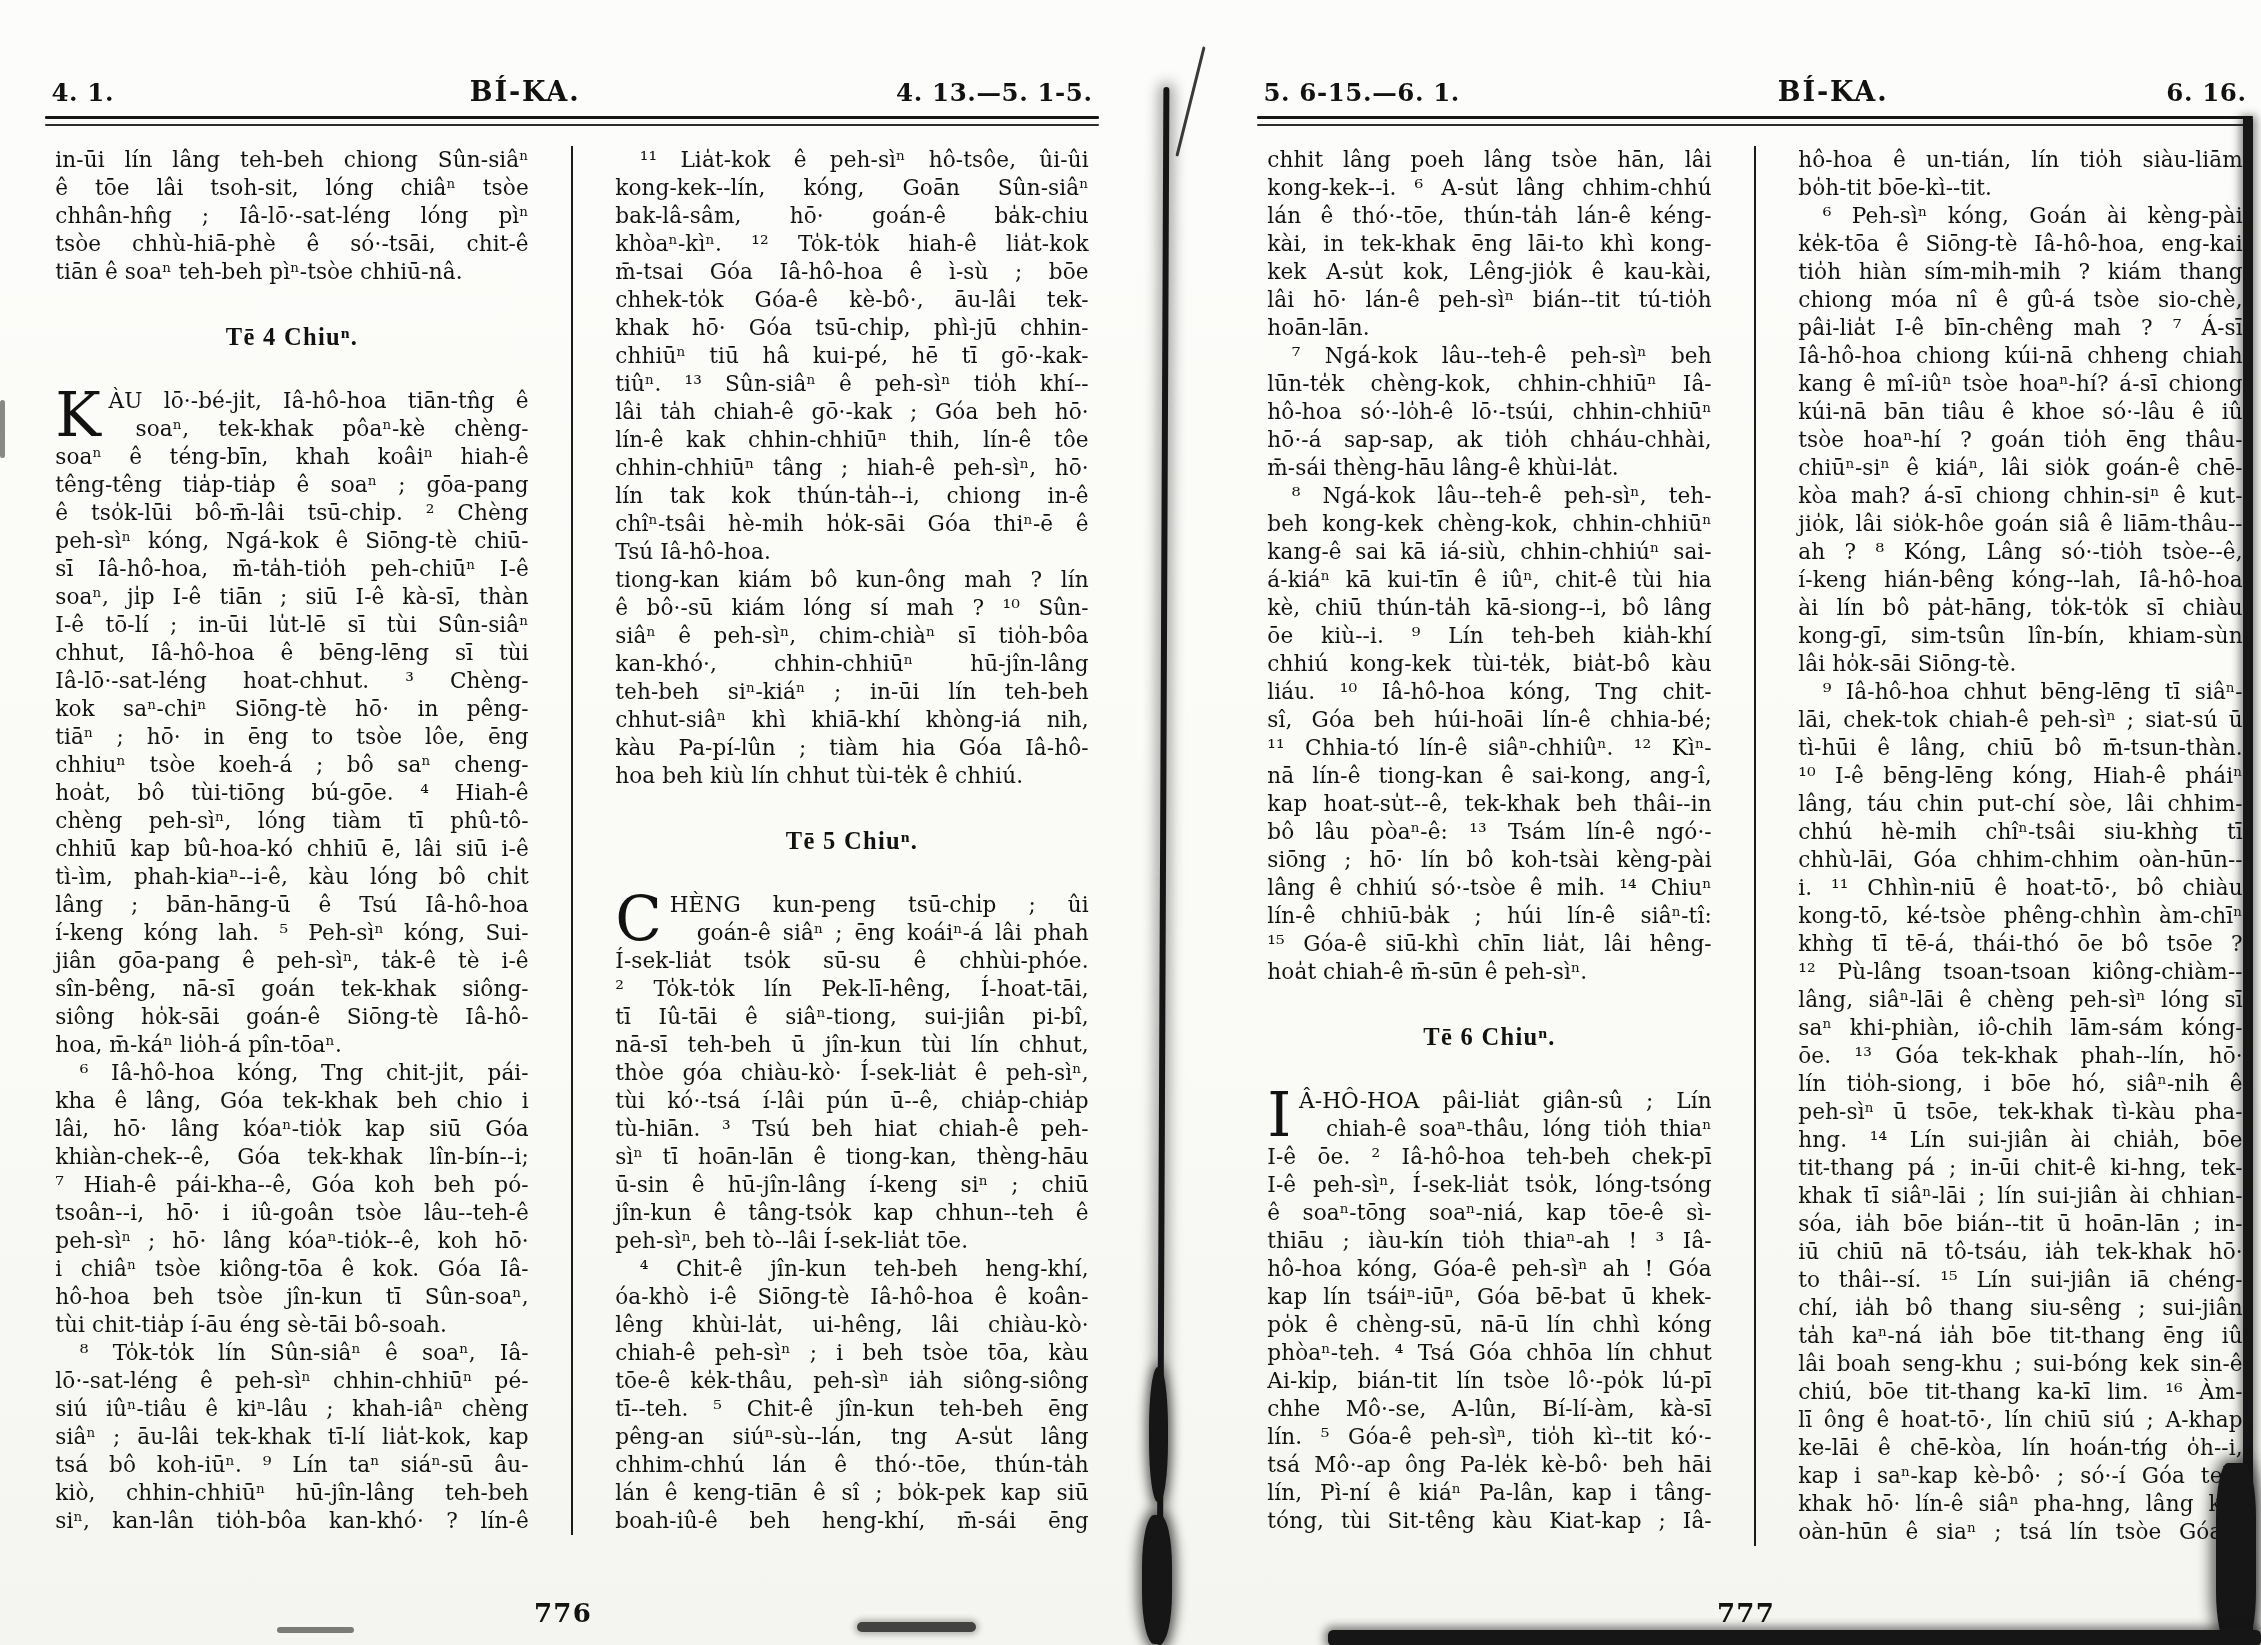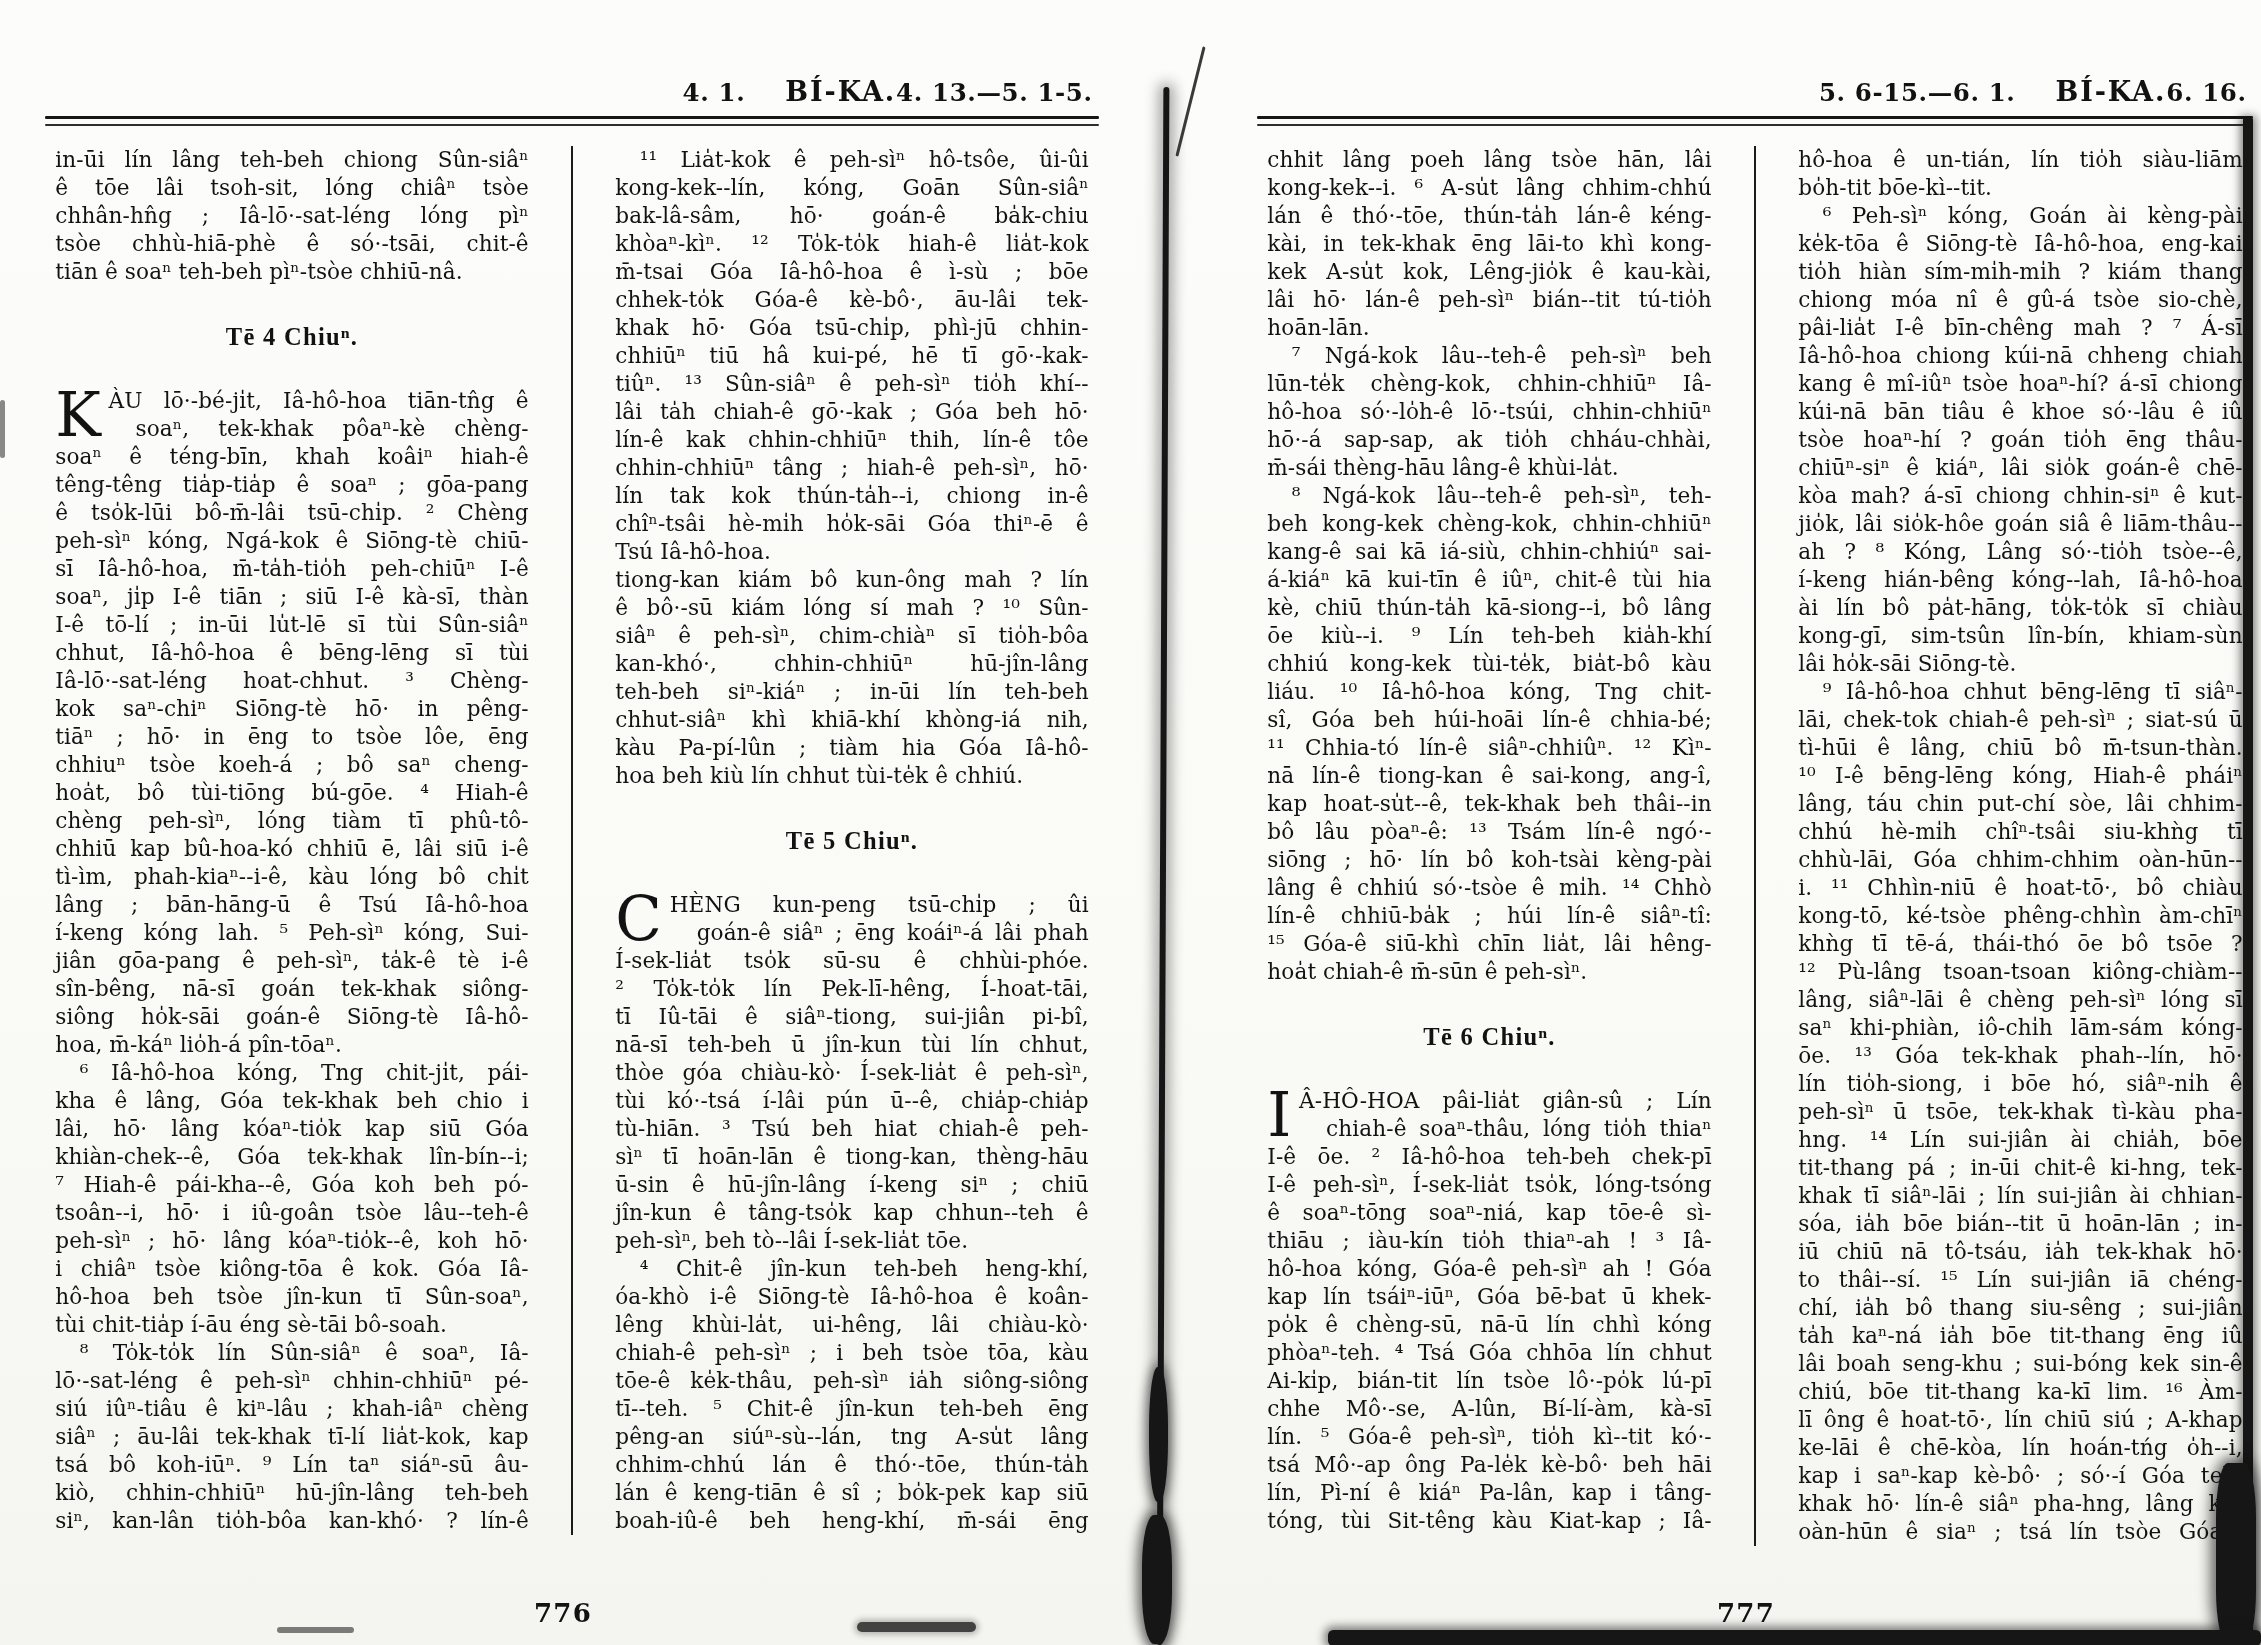--- a/index.html
+++ b/index.html
@@ -12,21 +12,21 @@
     position:relative; width:2261px; height:1645px;
     background:linear-gradient(180deg,#fcfcfa 0%, #fafaf7 60%, #f4f4f0 100%);
     color:#121212;
   }
   
   .page { position:absolute; top:76px; height:1512px; }
   .page-left  { left:45px;   width:1054px; }
   .page-right { left:1257px; width:996px; }
 
   .page-header {
-    display:flex; justify-content:flex-end; align-items:flex-end;
+    display:flex; justify-content:space-between; align-items:flex-end;
     font-weight:bold; font-size:26px; letter-spacing:0.6px;
     padding:0 6.4px 9px 6.4px;
   }
   .running-ref { font-size:24.5px; }
   .running-title { font-size:27px; letter-spacing:1.9px;margin-left:40px; }
 
   .header-rule { height:3.2px; background:#161616; border-radius:1.3px; }
   .header-rule + .header-rule { margin-top:4.5px; height:2.6px; opacity:.9; }
 
   
@@ -257,21 +257,21 @@
             <div class="line">kè, chiū thún-ta̍h kā-siong--i, bô lâng</div>
             <div class="line">ōe kiù--i.  ⁹ Lín teh-beh kia̍h-khí</div>
             <div class="line">chhiú kong-kek tùi-te̍k, bia̍t-bô kàu</div>
             <div class="line">liáu.  ¹⁰ Iâ-hô-hoa kóng, Tng chit-</div>
             <div class="line">sî, Góa beh húi-hoāi lín-ê chhia-bé;</div>
             <div class="line">¹¹ Chhia-tó lín-ê siâⁿ-chhiûⁿ.  ¹² Kìⁿ-</div>
             <div class="line">nā lín-ê tiong-kan ê sai-kong, ang-î,</div>
             <div class="line">kap hoat-su̍t--ê, tek-khak beh thâi--in</div>
             <div class="line">bô lâu pòaⁿ-ê:  ¹³ Tsám lín-ê ngó·-</div>
             <div class="line">siōng ; hō· lín bô koh-tsài kèng-pài</div>
-            <div class="line">lâng ê chhiú só·-tsòe ê mi̍h.  ¹⁴ Chhò</div>
+            <div class="line">lâng ê chhiú só·-tsòe ê mi̍h.  ¹⁴ Chiuⁿ</div>
             <div class="line">lín-ê chhiū-ba̍k ; húi lín-ê siâⁿ-tî:</div>
             <div class="line">¹⁵ Góa-ê siū-khì chīn lia̍t, lâi hêng-</div>
             <div class="line">hoa̍t chiah-ê m̄-sūn ê peh-sìⁿ.</div>
           </div>
           <div class="chapter-heading">Tē 6 Chiuⁿ.</div>
           <div class="block dropcap-block cont">
             <span class="dropcap">I</span>
             <div class="line">Â-HÔ-HOA pâi-lia̍t giân-sû ; Lín</div>
             <div class="line">chiah-ê soaⁿ-thâu, lóng tio̍h thiaⁿ</div>
             <div class="line">I-ê ōe.  ² Iâ-hô-hoa teh-beh chek-pī</div>

